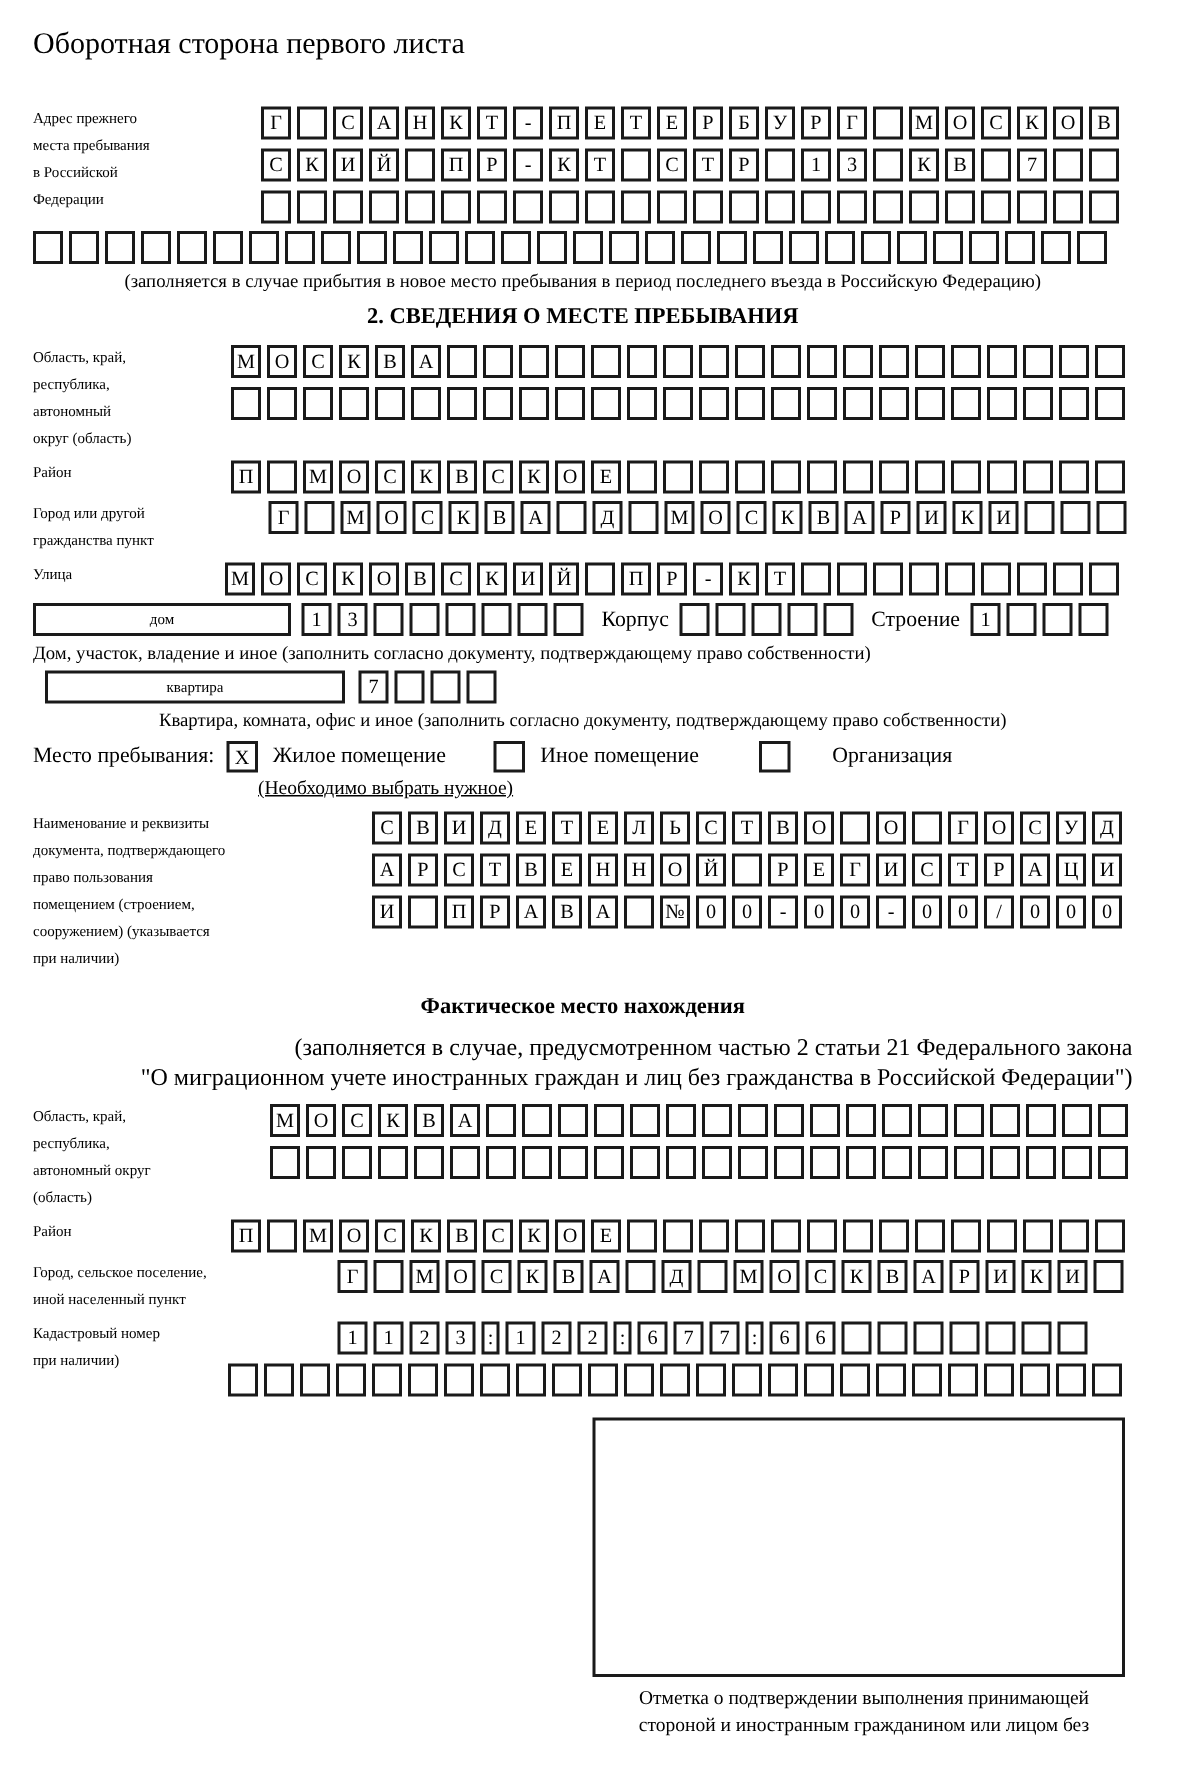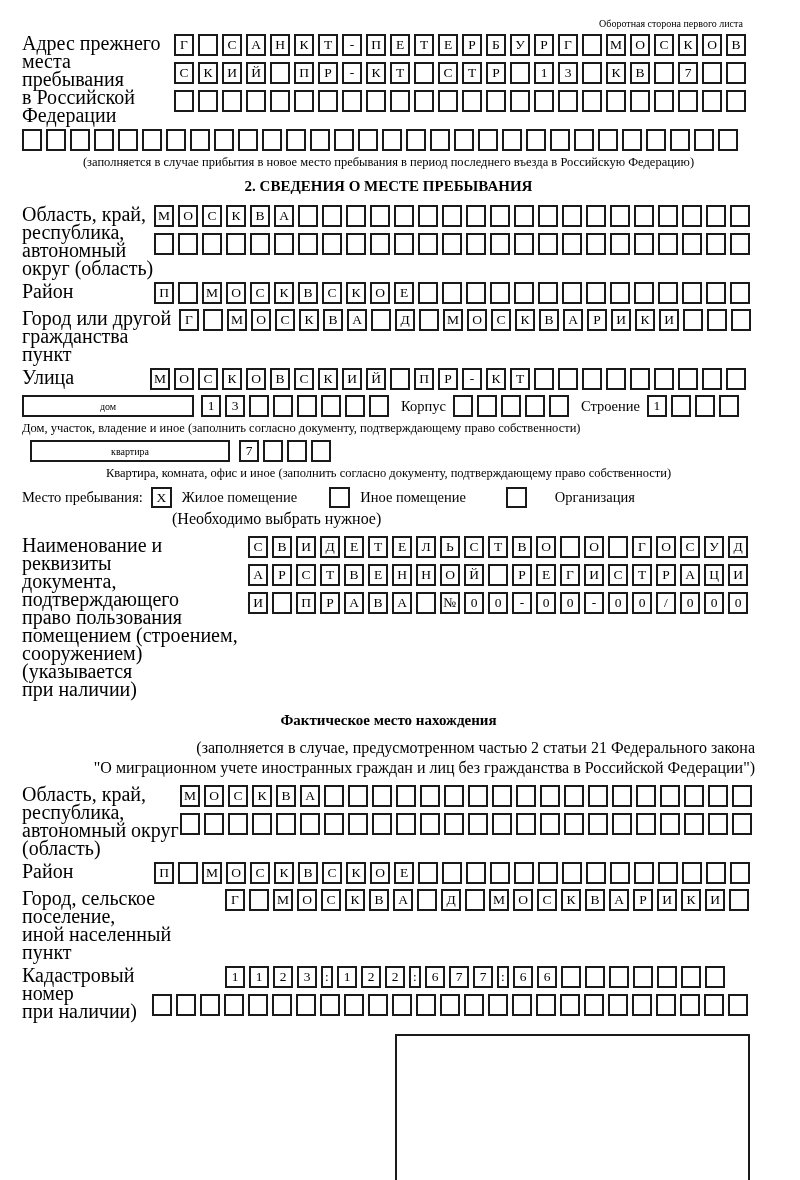--- a/index.html
+++ b/index.html
@@ -3,35 +3,35 @@
 <meta charset="utf-8">
 <style>
   html,body { margin:0; padding:0; background:#ffffff; }
   body {
     width:800px; height:1180px; overflow:hidden;
     font-family:"Liberation Serif","DejaVu Serif",serif;
     color:#000;
   }
   .page { padding:18px 45px 0 22px; }
 
-  .header-note { text-align:right; font-size:10px; padding-right:12px; margin-bottom:5px; }
+  .header-note { font-size:20px; padding-right:12px; margin-bottom:30px; }
 
   
   .box-row { display:flex; gap:4px; }
   .cell {
     flex:0 0 16px; width:16px; height:18px;
     border:2px solid #1a1a1a;
     display:flex; align-items:center; justify-content:center;
     font-size:13.5px; line-height:1;
   }
   .cell.narrow { flex:0 0 8px; width:8px; }
 
   .rows { display:flex; flex-direction:column; gap:6px; }
   .row-group { display:flex; margin-bottom:5px; }
-  .label { font-size:20px; line-height:18px; flex:0 0 auto; }
+  .label { font-size:10px; line-height:18px; flex:0 0 auto; }
   .label span { display:block; }
 
   .w-prev   { width:152px; }
   .w-reg    { width:132px; }
   .w-city   { width:157px; }
   .w-street { width:128px; }
   .w-doc    { width:226px; }
   .w-reg3   { width:158px; }
   .w-city3  { width:203px; }
   .w-kad    { width:130px; }
@@ -49,21 +49,21 @@
   .house-box { width:168px; margin-right:7px; }
   .apt-box   { width:196px; margin-left:8px; margin-right:9px; }
   .inline-label { font-size:14.5px; margin:0 7px 0 12px; }
 
   .stay-row { display:flex; align-items:center; font-size:14.5px; margin:6px 0 2px; }
   .checkbox {
     width:17px; height:17px; border:2px solid #1a1a1a;
     display:flex; align-items:center; justify-content:center;
     font-size:13.5px; margin:0 10px 0 8px; flex:0 0 auto;
   }
-  .stay-note { font-size:16px; margin:2px 0 8px 150px; }
+  .stay-note { font-size:13px; margin:2px 0 8px 150px;text-decoration:underline; }
 
   .fact-caption { font-size:16px; text-align:right; margin:2px 0; }
 
   .offset-row { margin-left:73px; }
 
   .stamp-area { margin-top:14px; }
   .stamp-box { margin-left:373px; width:351px; height:169px; border:2px solid #1a1a1a; }
   .stamp-note { margin-left:363px; width:382px; text-align:center; font-size:13px; line-height:18px; margin-top:5px; }
 </style>
 </head>

